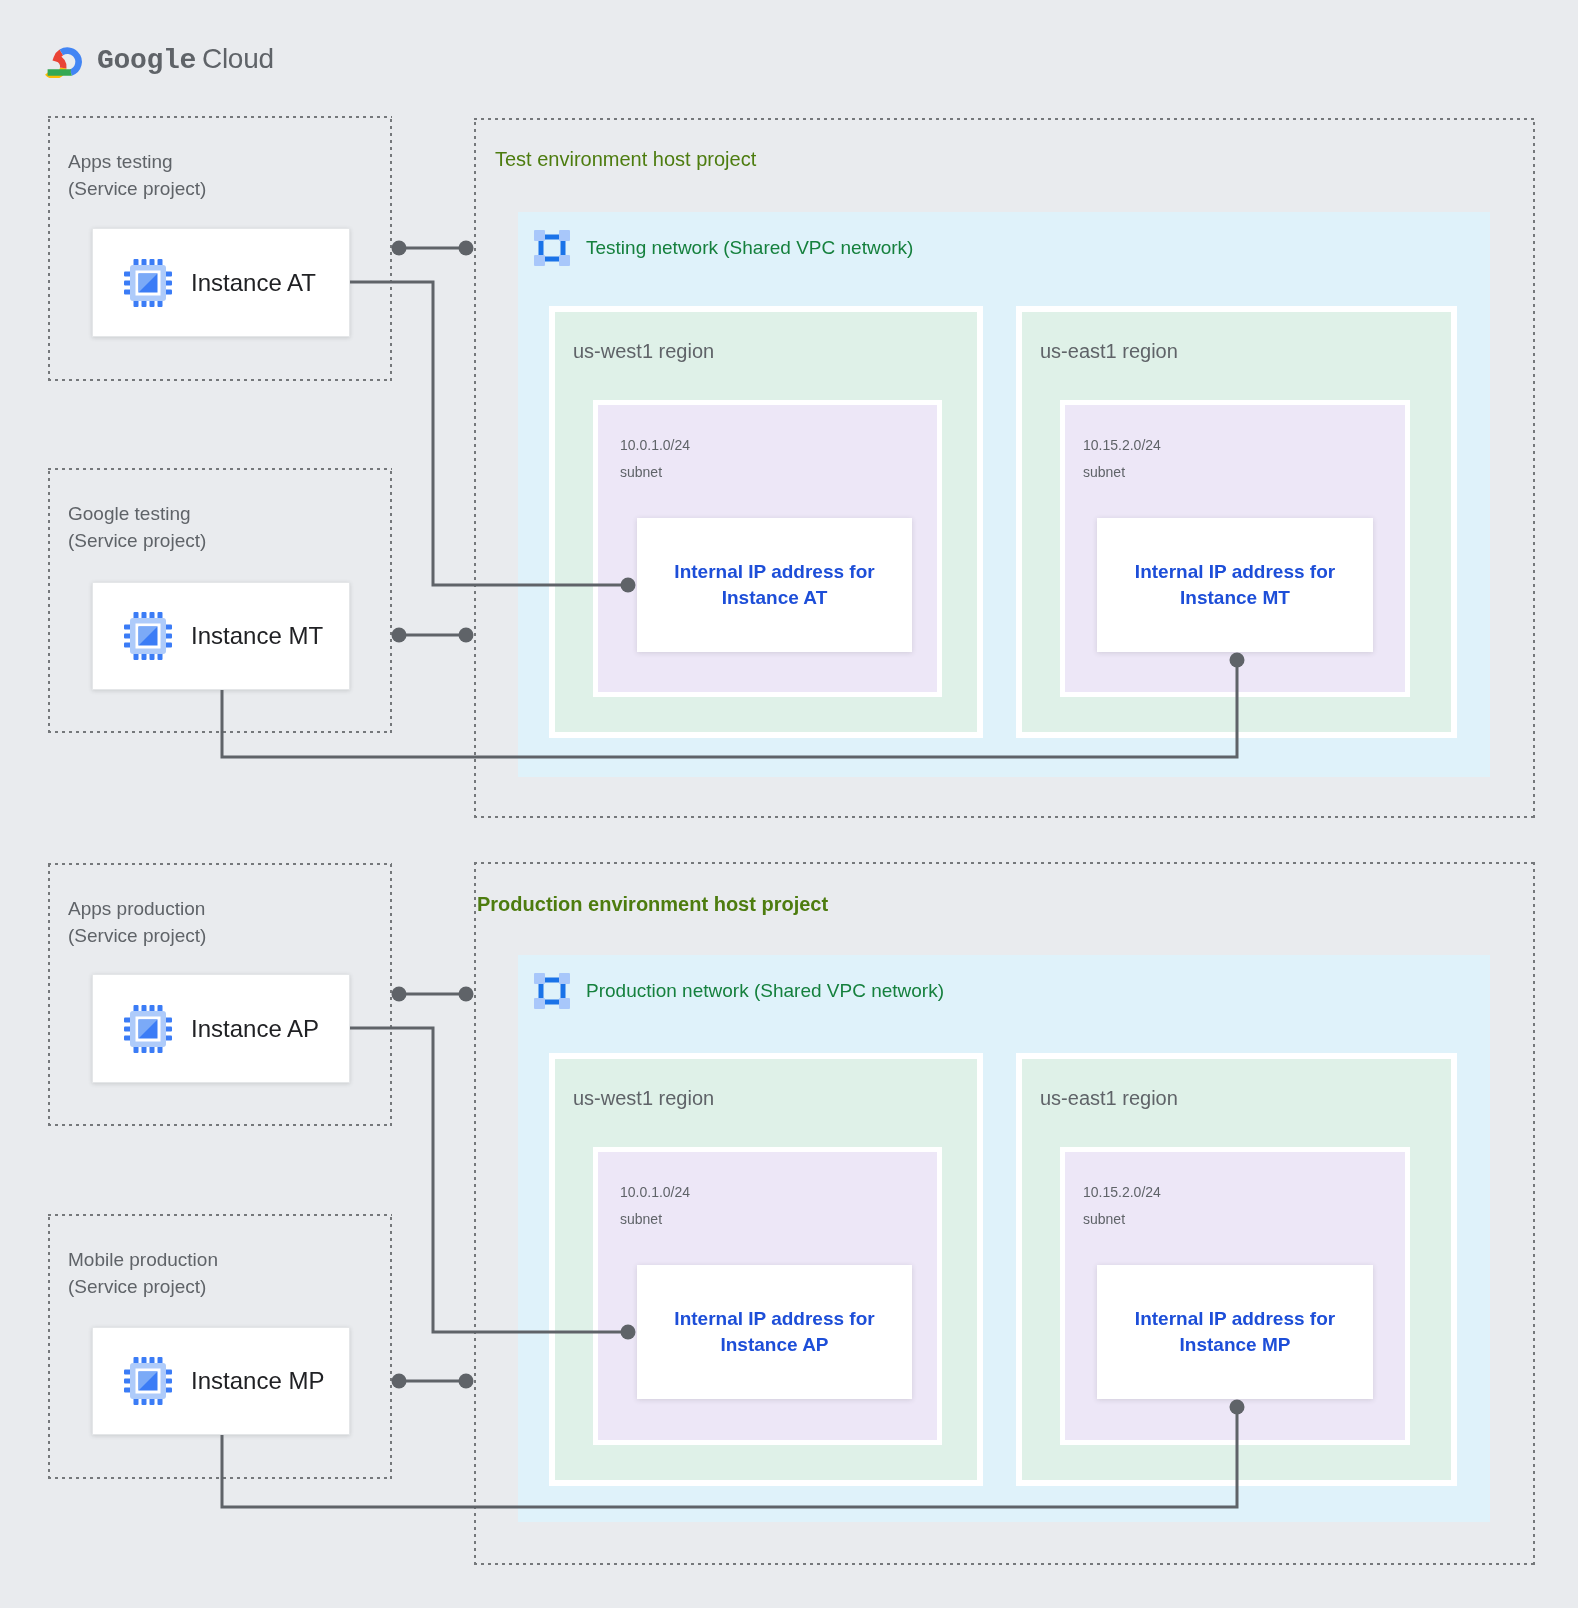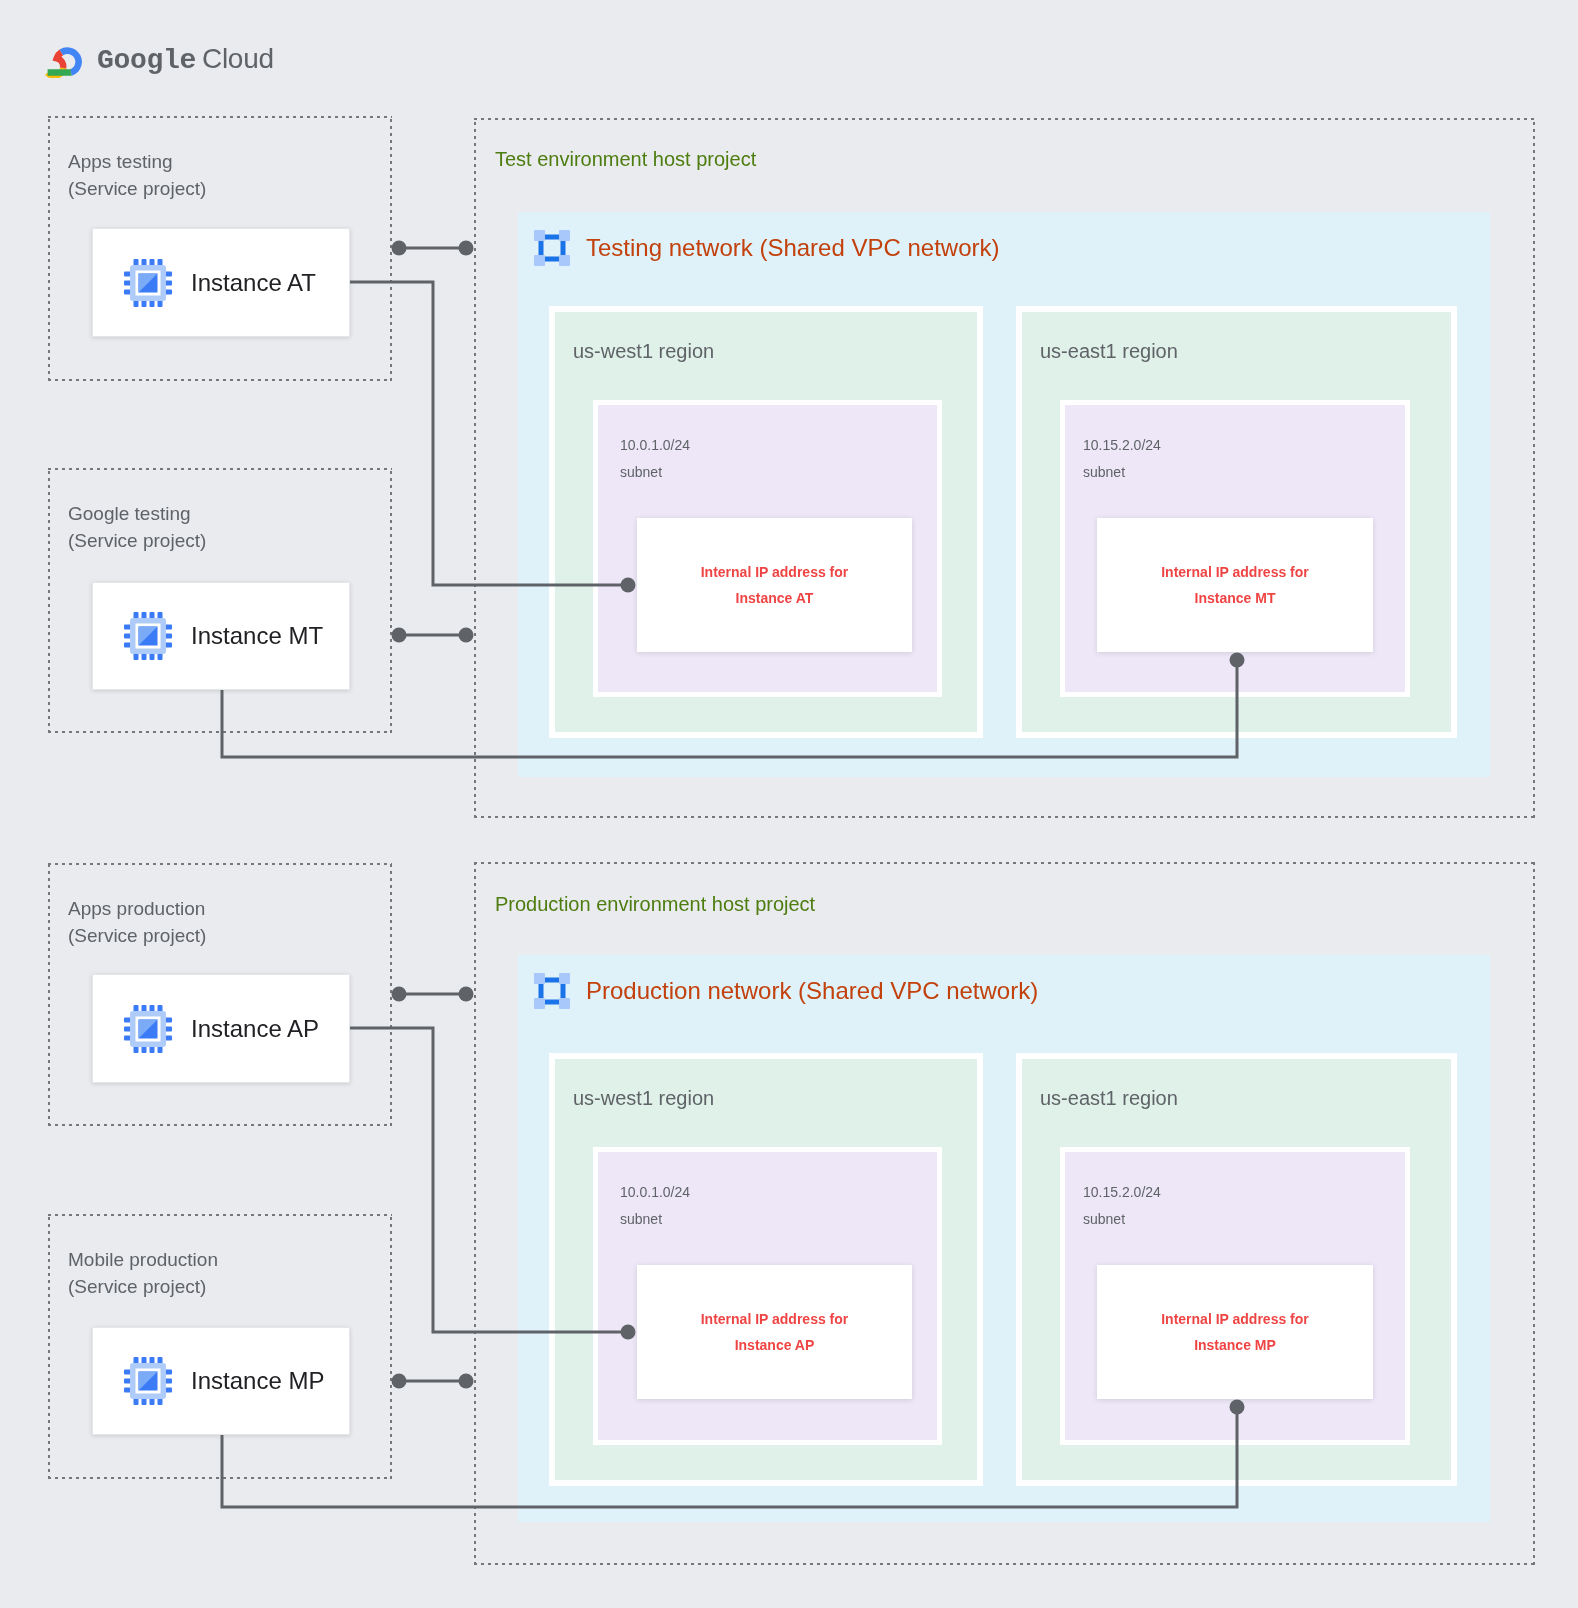--- a/index.html
+++ b/index.html
@@ -16,28 +16,28 @@
     background-position:0 0,0 100%,0 0,100% 0;
     background-repeat:no-repeat;
   }
   .proj-label{padding:32px 0 0 20px;font-size:19px;line-height:27px;color:#5F6368;}
   .card{background:#fff;border:1px solid #E4E6E8;box-shadow:0 1px 4px rgba(60,64,67,.18);
         display:flex;align-items:center;box-sizing:border-box;}
   .card .gce{margin-left:30px;flex:0 0 auto;}
   .inst{margin-left:18px;font-size:24px;color:#202124;}
   .host-title{font-size:20px;color:#4d7c0f;}
   .netbox{background:#DFF2FA;}
-  .net-label{font-size:24px;color:#c2410c;line-height:26px;}
+  .net-label{font-size:19px;color:#15803d;line-height:26px;}
   .region{background:#DFF1E8;outline:6px solid #fff;}
   .rlabel{font-size:20px;color:#5F6368;}
   .subnet{background:#EDE7F7;outline:5px solid #fff;}
   .slabel{font-size:14px;line-height:27px;color:#5F6368;}
   .ipbox{background:#fff;box-shadow:0 1px 5px rgba(60,64,67,.16);
          display:flex;align-items:center;justify-content:center;text-align:center;}
-  .iptext{font-size:14px;line-height:26px;font-weight:bold;color:#ef4444;}
+  .iptext{font-size:19px;line-height:26px;font-weight:bold;color:#1d4ed8;}
   .logo{display:flex;align-items:center;gap:13px;}
   .logo-text{font-size:28px;color:#5F6368;letter-spacing:-.3px;}
   .logo-text .g{font-weight:600;font-family:Liberation Mono, monospace;}
   .logo-text .c{font-weight:400;margin-left:6px;}
   .connectors{pointer-events:none;}
 </style>
 </head>
 <body>
 
 <div id="stage">
@@ -217,21 +217,21 @@
         </g>
       <rect x="7" y="7" width="36" height="36" rx="3" fill="#AECBFA"></rect>
       <rect x="12.5" y="12.5" width="25" height="25" fill="#FFFFFF"></rect>
       <rect x="15.5" y="15.5" width="19" height="19" fill="#3B7CF6"></rect>
       <path d="M15.5 15.5 H34.5 L15.5 34.5 Z" fill="#7BAAF7"></path>
     </svg>
     <span class="inst">Instance MP</span>
   </div>
 
   <div class="dashedbox abs" style="left:474px;top:862px;width:1061px;height:703px;"></div>
-  <div class="host-title abs" style="left:495px;top:893px;">Production environment host project</div>
+  <div class="host-title abs" style="left:477px;top:893px;font-weight:bold;">Production environment host project</div>
 
   <div class="netbox abs" style="left:518px;top:955px;width:972px;height:567px;"></div>
   <svg class="abs" style="left:533px;top:972px;" width="38" height="38" viewBox="0 0 38 38">
     <rect x="8" y="8" width="22" height="22" fill="none" stroke="#1A73E8" stroke-width="5"></rect>
     <rect x="1" y="1" width="11" height="11" rx="1" fill="#A8C7FA"></rect>
     <rect x="26" y="1" width="11" height="11" rx="1" fill="#A8C7FA"></rect>
     <rect x="1" y="26" width="11" height="11" rx="1" fill="#A8C7FA"></rect>
     <rect x="26" y="26" width="11" height="11" rx="1" fill="#A8C7FA"></rect>
   </svg>
   <div class="net-label abs" style="left:586px;top:978px;">Production network (Shared VPC network)</div>

